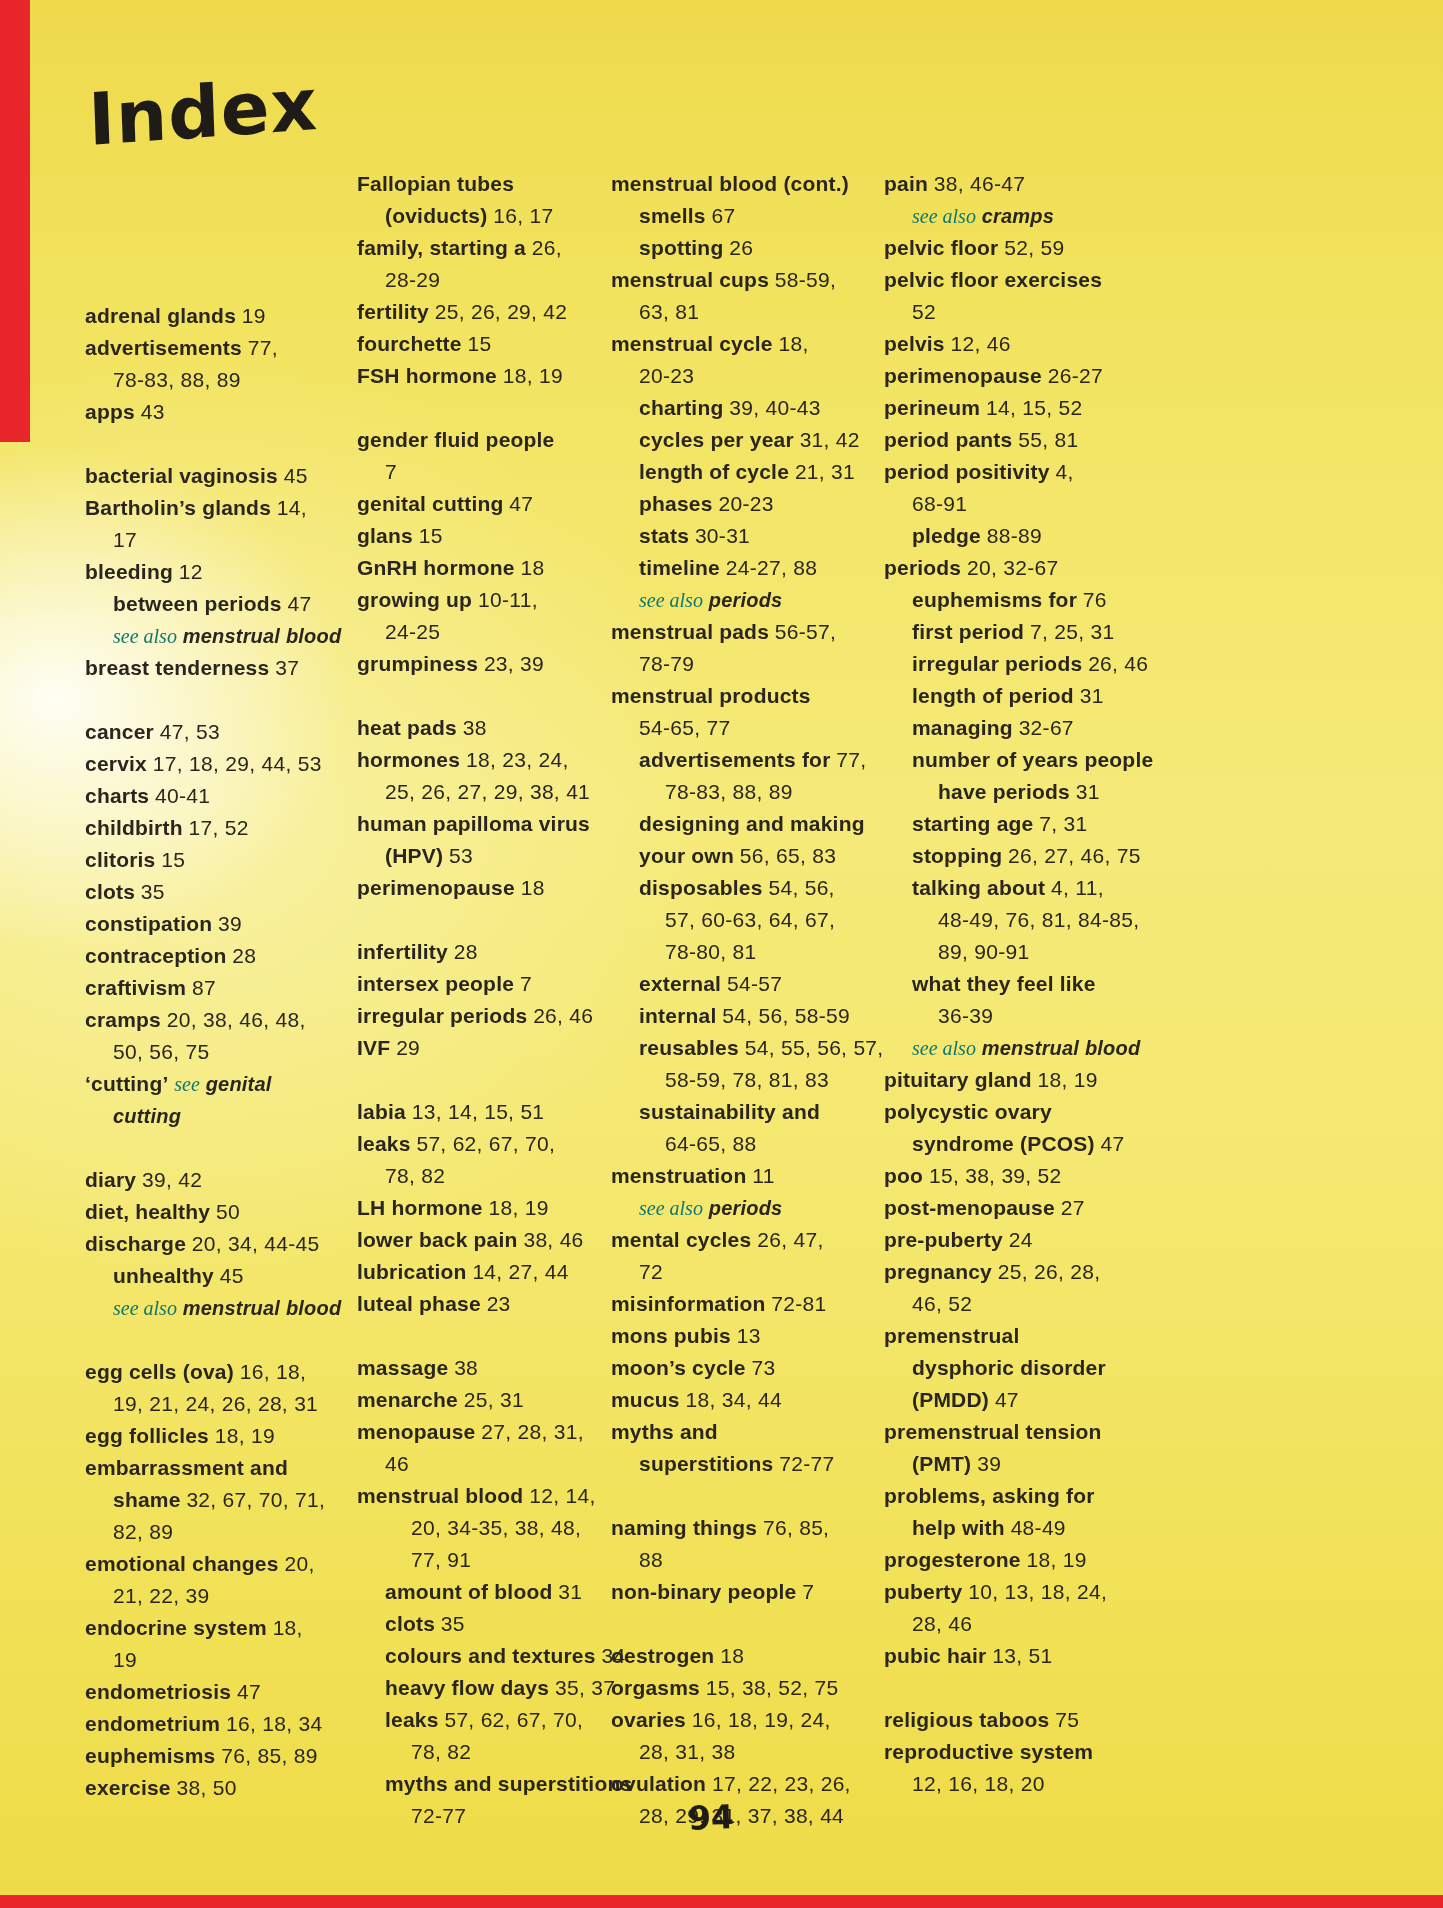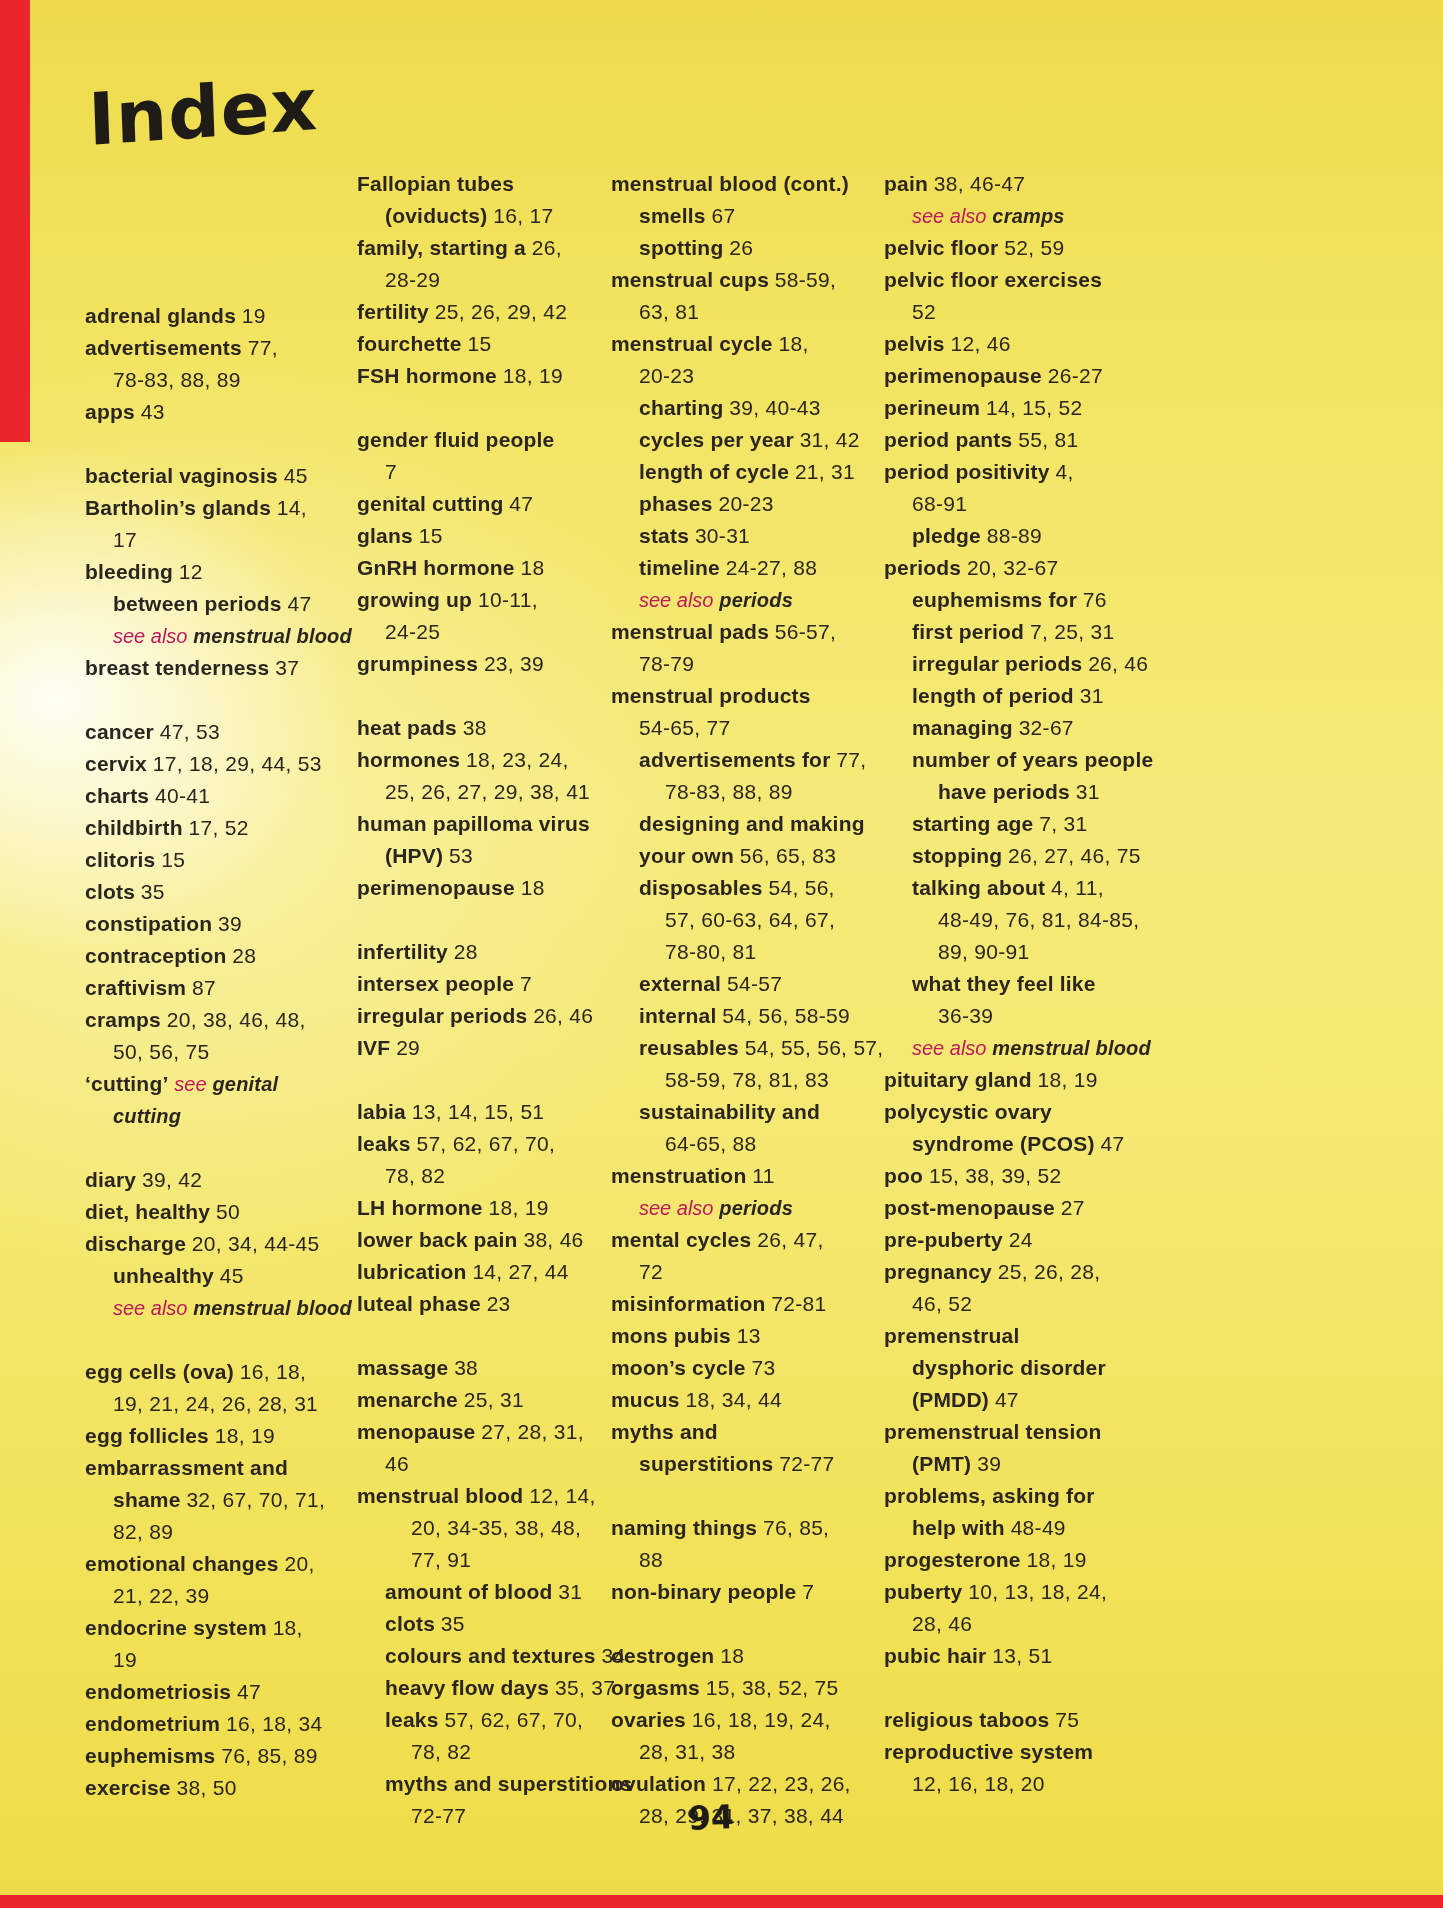--- a/index.html
+++ b/index.html
@@ -27,21 +27,21 @@
   .col{position:absolute;top:120px;width:272px;margin-top:48px;}
   #col0{left:85px;top:252px;}
   #col1{left:357px;}
   #col2{left:611px;}
   #col3{left:884px;}
   .line{min-height:32px;line-height:32px;font-size:21px;color:#2b2520;white-space:nowrap;}
   .ind1{padding-left:28px;}
   .ind2{padding-left:54px;}
   .term{font-weight:bold;letter-spacing:.2px;}
   .pages{font-weight:400;letter-spacing:.3px;}
-  .sa{color:#be185d;font-style:italic;font-size:20px;}
+  .sa{color:#0f766e;font-style:italic;font-size:20px;font-family:Liberation Serif, serif;}
   .ref{font-style:italic;font-weight:bold;font-size:20px;letter-spacing:.2px;color:#2b2520;}
   .blank{min-height:32px;}
 </style>
 </head>
 <body>
 
 <div class="red-stripe"></div>
 <div class="red-bottom"></div>
 
 <div class="page-title">Index</div>

